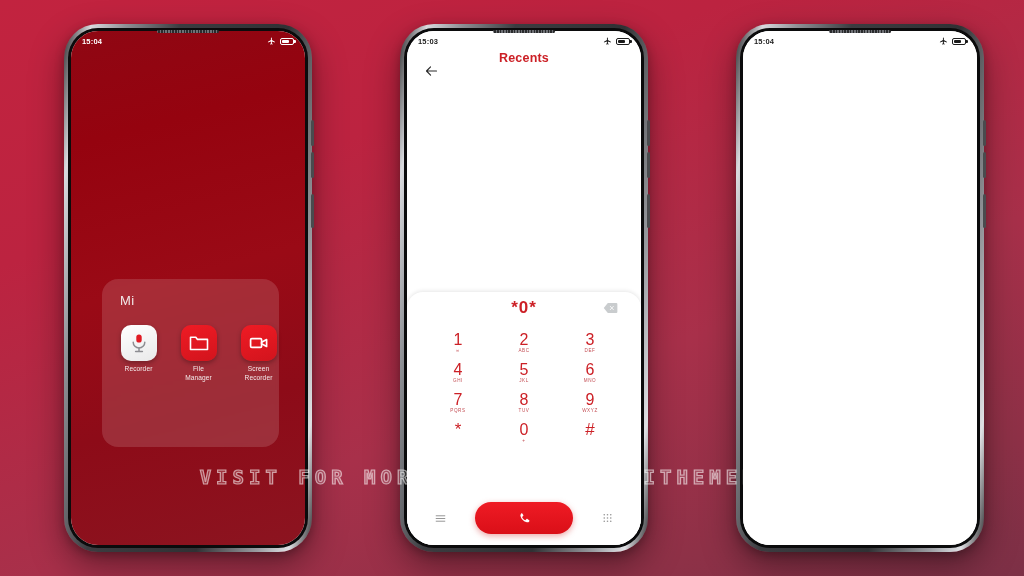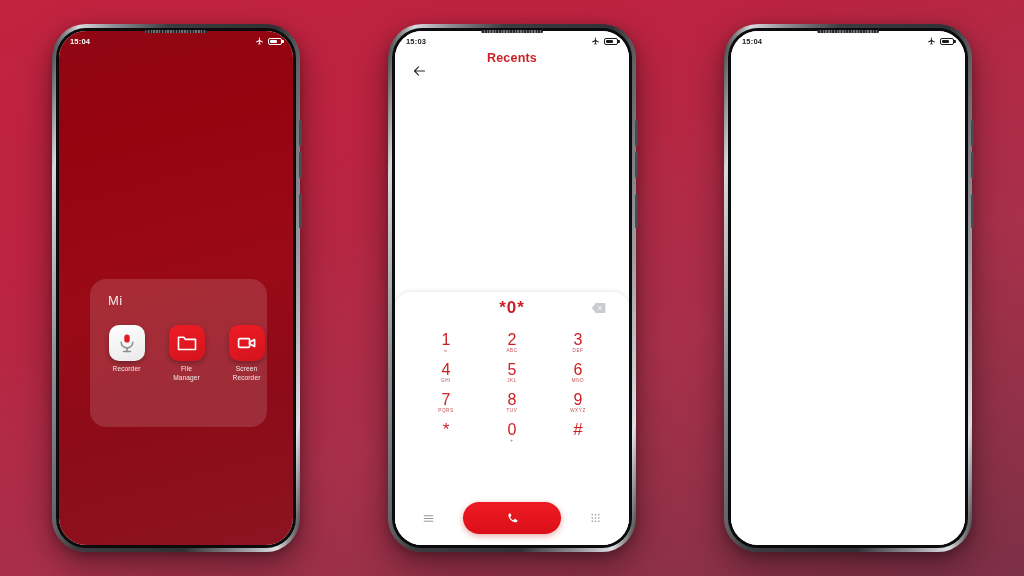--- a/index.html
+++ b/index.html
@@ -18,20 +18,21 @@
   
   .phone {
     position: absolute;
     width: 248px;
     height: 528px;
     border-radius: 34px;
     background: linear-gradient(100deg,#2c2c2e 0%, #d9dade 8%, #8e9095 18%, #3b3c40 34%, #303134 66%, #9b9da2 84%, #dfe0e4 93%, #2b2b2d 100%);
     padding: 4px;
     box-sizing: border-box;
     box-shadow: 0 14px 34px rgba(0,0,0,.38), 0 3px 10px rgba(0,0,0,.25);
+    margin-left: 12px;
   }
   .phone-inner {
     position: relative;
     width: 100%; height: 100%;
     border-radius: 30px;
     background: #0b0b0c;
     padding: 3px;
     box-sizing: border-box;
   }
   .screen {
@@ -90,21 +91,21 @@
 
   
   #phone1 { left: 52px; top: 24px; }
   .home-bg {
     position:absolute; inset:0;
     background: linear-gradient(165deg, #8f0713 0%, #95030f 20%, #9a0a16 48%, #8d0b18 72%, #8c1420 100%);
   }
   .widget {
     position: absolute;
     left: 31px; top: 248px;
-    width: 177px; height: 148px;
+    width: 177px; height: 168px;
     border-radius: 16px;
     background: rgba(255,255,255,.14);
     backdrop-filter: blur(2px);
   }
   .widget-title {
     color: #f2e9e9;
     font-size: 13px;
     font-weight: 300;
     padding: 14px 0 0 18px;
     letter-spacing: .3px;
@@ -642,14 +643,15 @@
                   <path d="M1 1l6 6-6 6"></path>
                 </svg>
             </div>
           </div>
 
         </div>
       </div>
     </div>
   </div>
 
+  <div id="watermark">VISIT FOR MORE THEMES - MIUITHEMER.COM</div>
 
 </div>
 
 </body></html>

